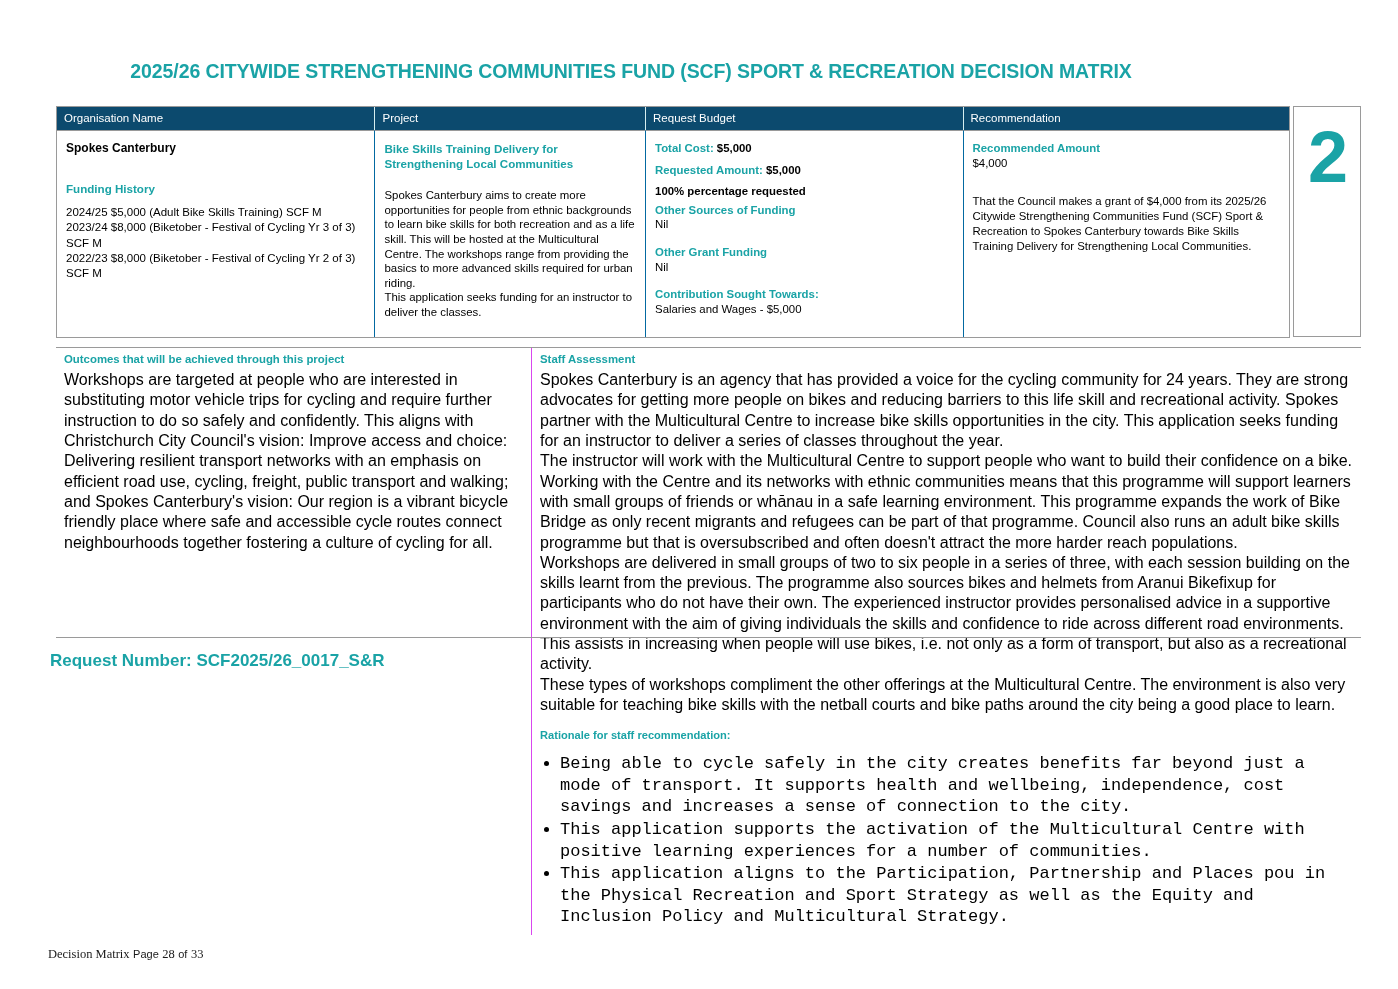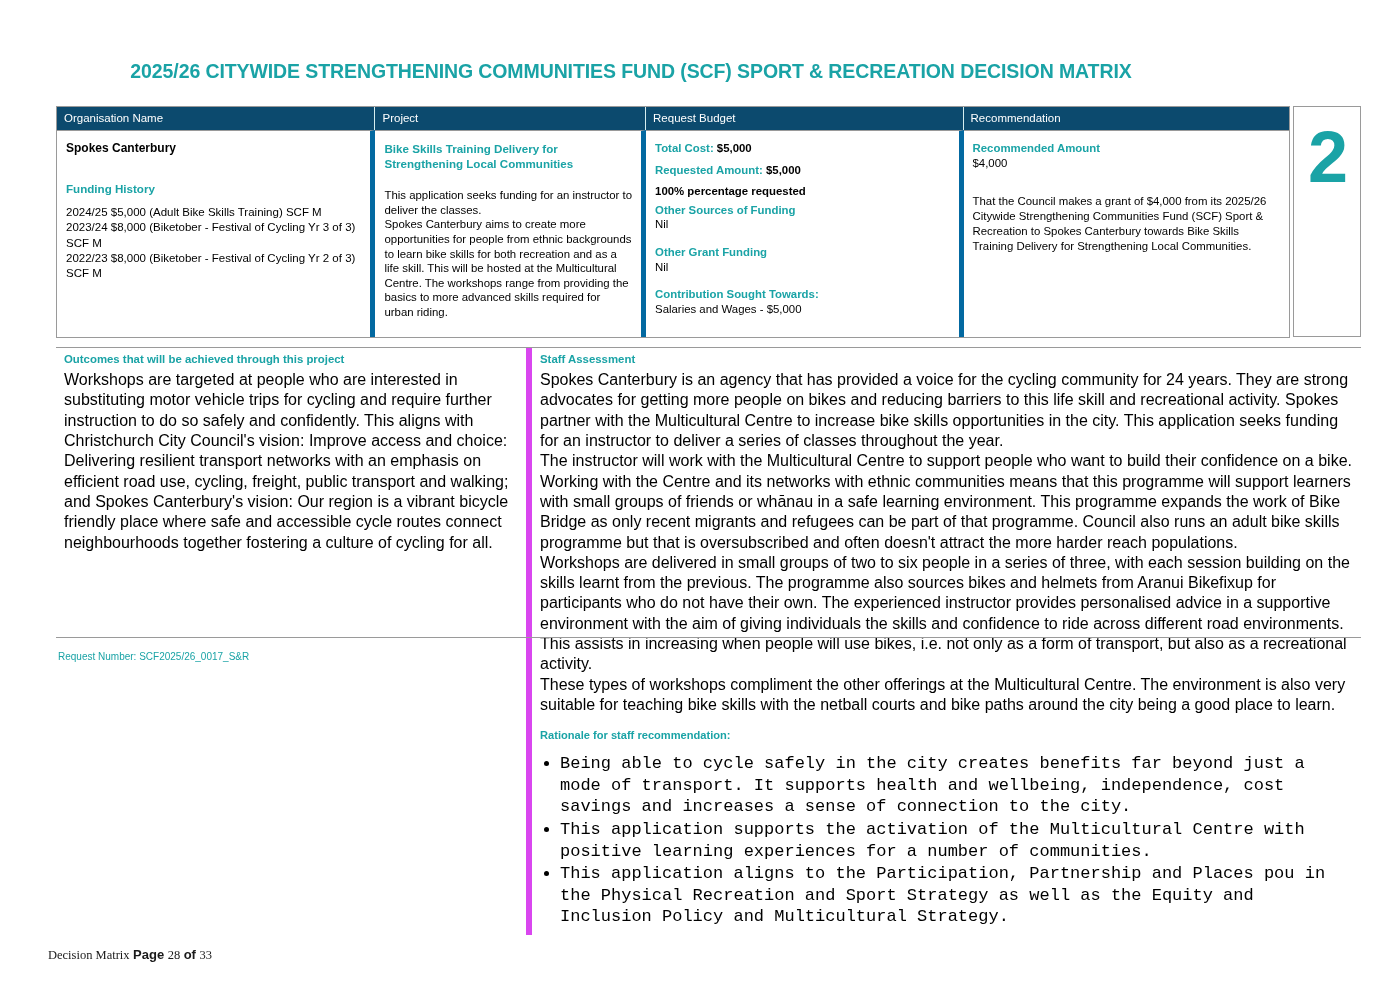--- a/index.html
+++ b/index.html
@@ -61,21 +61,21 @@
   }
   .matrix-head .hcell:last-child { border-right: none; }
 
   .matrix-body {
     display: flex;
     align-items: stretch;
     min-height: 202px;
   }
   .matrix-body .bcell {
     box-sizing: border-box;
-    border-right: 5px solid #0369a1;
+    border-right: 1px solid #0369a1;
     border-top: 1px solid #9a9a9a;
     padding: 10px 9px 8px 9px;
     font-size: 11.4px;
     line-height: 1.28;
   }
   .matrix-body .bcell:last-child { border-right: none; }
 
   .c1 { width: 319px; }
   .c2 { width: 271px; }
   .c3 { width: 318px; }
@@ -149,21 +149,21 @@
     border-top: 1px solid #9a9a9a;
     box-sizing: border-box;
   }
   .lower-inner {
     display: flex;
     align-items: stretch;
   }
   .lower-left {
     width: 476px;
     box-sizing: border-box;
-    border-right: 6px solid #d946ef;
+    border-right: 1px solid #d946ef;
     padding: 5px 10px 6px 8px;
   }
   .lower-right {
     width: 829px;
     box-sizing: border-box;
     padding: 5px 6px 6px 8px;
   }
   .sec-head {
     color: #1AA3A6;
     font-weight: bold;
@@ -196,37 +196,37 @@
     padding-left: 20px;
     font-size: 17px;
     line-height: 1.27;
     font-family: Liberation Mono, monospace;
   }
   ul.bullets li { margin-bottom: 1px; }
 
   
   .req-number {
     position: absolute;
-    left: 58px;
+    left: 50px;
     top: 651px;
-    font-size: 10px;
-    font-weight: normal;
+    font-size: 17px;
+    font-weight: bold;
     color: #1AA3A6;
   }
 
   
   .footer {
     position: absolute;
     left: 48px;
     top: 947px;
     font-size: 12.5px;
     color: #1a1a1a;
   }
   .footer .fm { font-family: "Liberation Serif", serif; text-align: right; }
-  .footer .fp { font-family: "Liberation Sans", sans-serif; font-weight: bold; font-size: 13px; }
+  .footer .fp { font-family: "Liberation Sans", sans-serif; font-weight: normal; font-size: 11px; }
   .footer .fn { font-family: "Liberation Serif", serif; }
 </style>
 </head>
 <body>
 
 <div class="page">
 
   <div class="doc-title">2025/26 CITYWIDE STRENGTHENING COMMUNITIES FUND (SCF) SPORT &amp; RECREATION DECISION MATRIX</div>
 
   <div class="matrix">
@@ -246,22 +246,22 @@
         <div class="fund-list">
           <div>2024/25 $5,000 (Adult Bike Skills Training) SCF M</div>
           <div>2023/24 $8,000 (Biketober - Festival of Cycling Yr 3 of 3) SCF M</div>
           <div>2022/23 $8,000 (Biketober - Festival of Cycling Yr 2 of 3) SCF M</div>
         </div>
       </div>
 
       <div class="bcell c2">
         <div class="proj-title">Bike Skills Training Delivery for Strengthening Local Communities</div>
         <div class="proj-body">
+          <p>Spokes Canterbury aims to create more opportunities for people from ethnic backgrounds to learn bike skills for both recreation and as a life skill. This will be hosted at the Multicultural Centre. The workshops range from providing the basics to more advanced skills required for urban riding.</p>
           <p>This application seeks funding for an instructor to deliver the classes.</p>
-          <p>Spokes Canterbury aims to create more opportunities for people from ethnic backgrounds to learn bike skills for both recreation and as a life skill. This will be hosted at the Multicultural Centre. The workshops range from providing the basics to more advanced skills required for urban riding.</p>
         </div>
       </div>
 
       <div class="bcell c3">
         <div class="budget-line">
           <span class="lbl">Total Cost:</span>
           <span class="val">$5,000</span>
         </div>
         <div class="budget-line">
           <span class="lbl">Requested Amount:</span>

